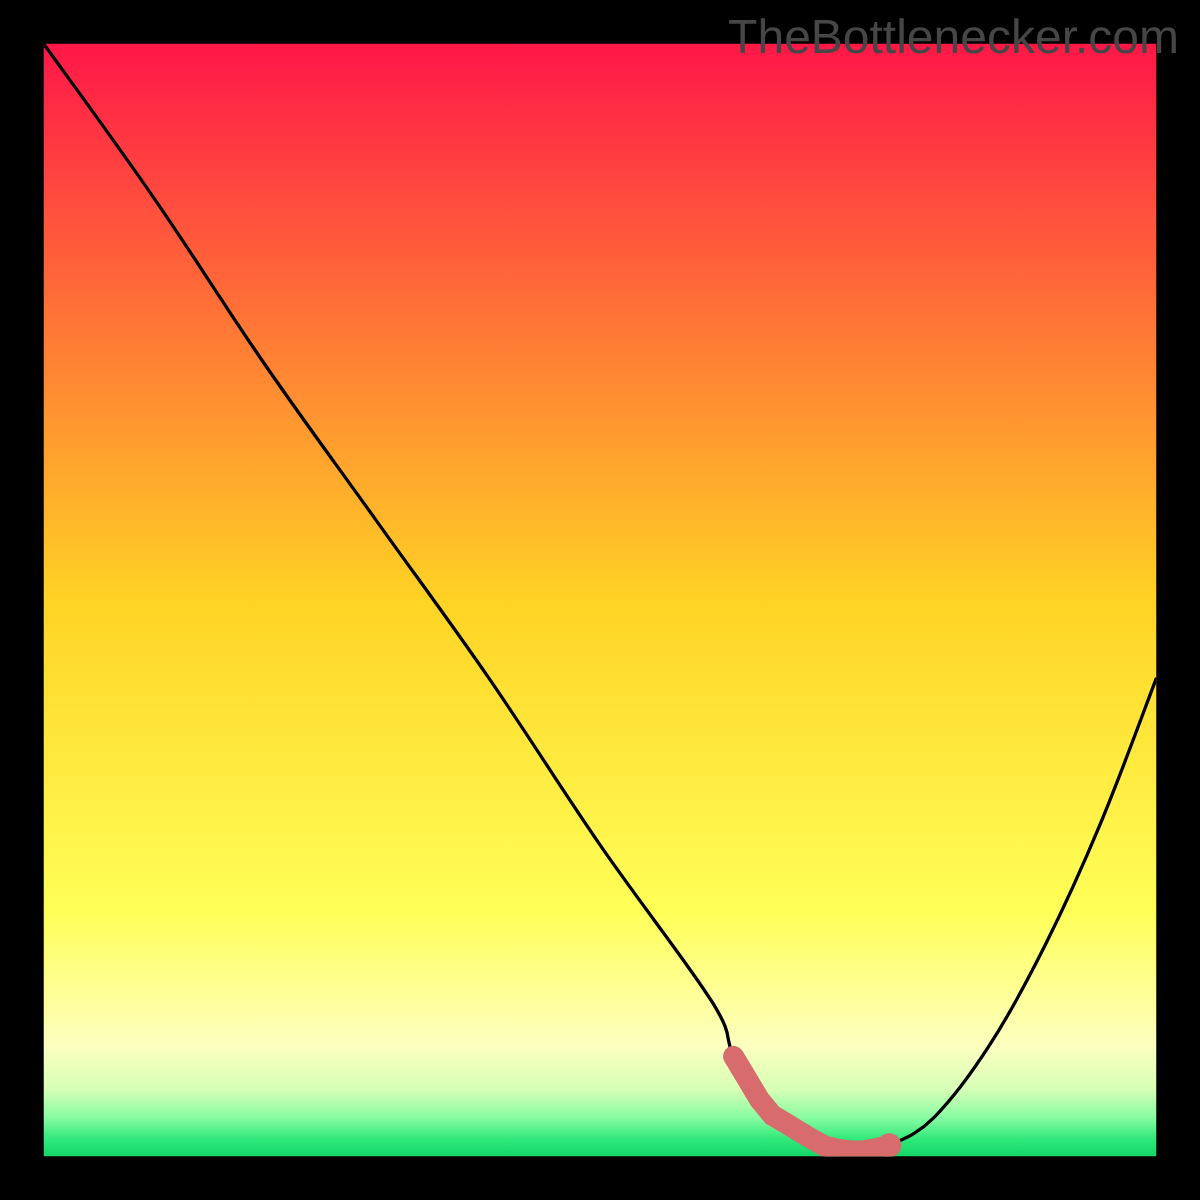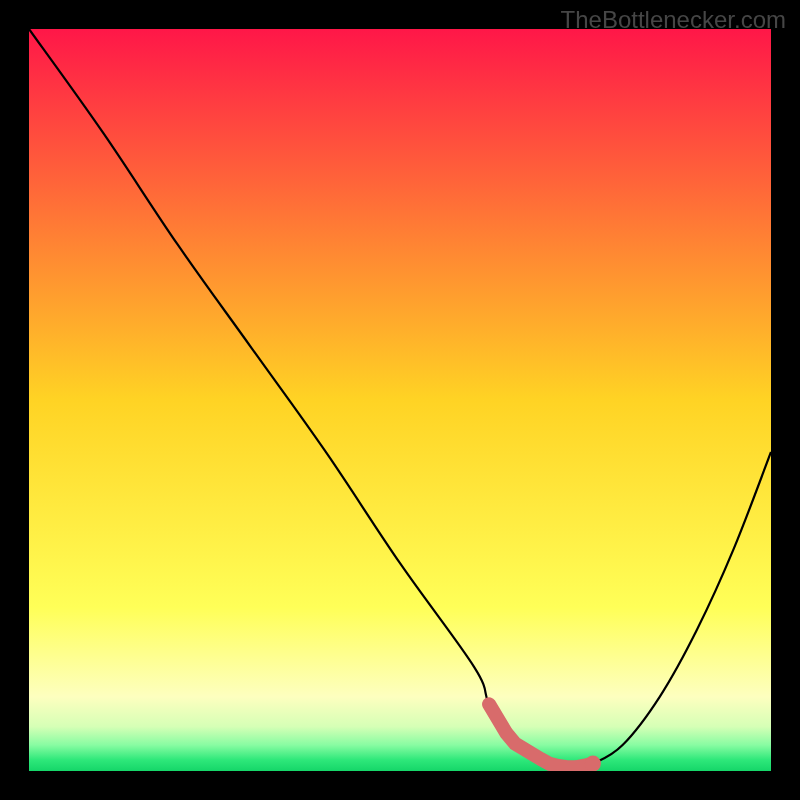--- a/index.html
+++ b/index.html
@@ -9,21 +9,21 @@
     height: 800px;
     background: #000;
     position: relative;
     font-family: Arial, sans-serif;
   }
   .attribution {
     position: absolute;
     top: 6px;
     right: 14px;
     color: #464646;
-    font-size: 24px;
+    font-size: 32px;
     font-weight: normal;
     z-index: 10;
   }
   .plot-area {
     position: absolute;
     left: 29px;
     top: 29px;
     width: 742px;
     height: 742px;
   }

